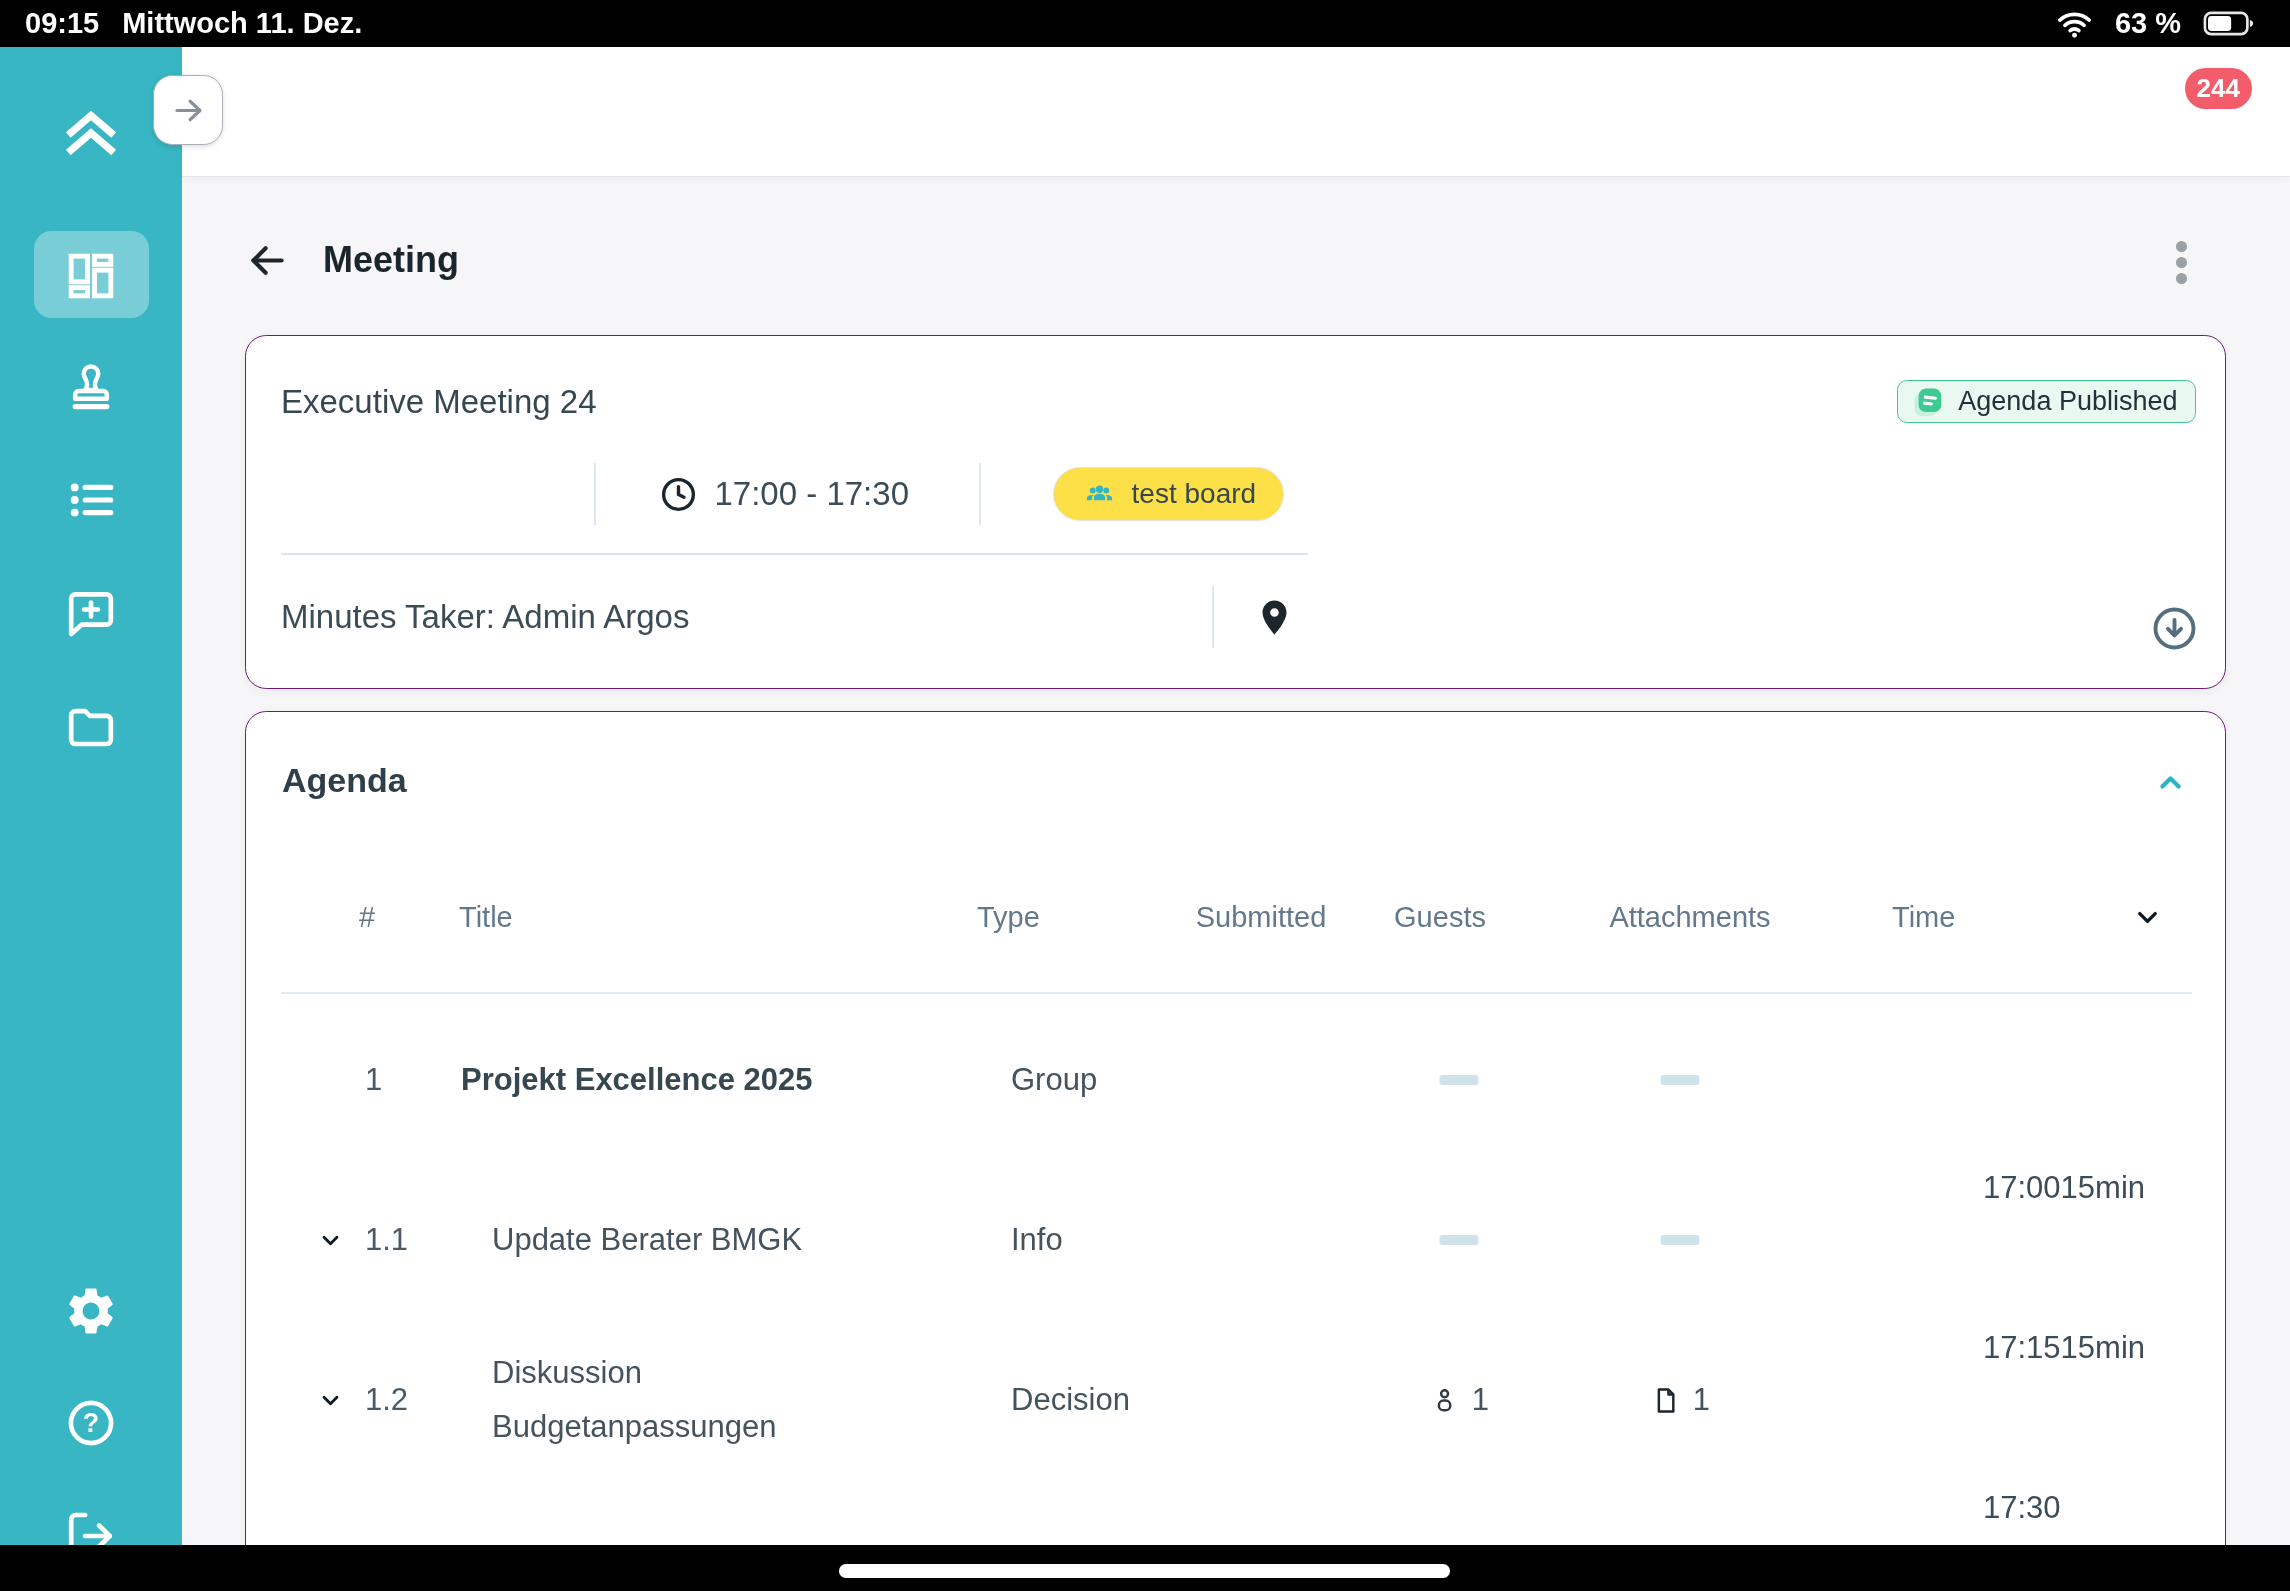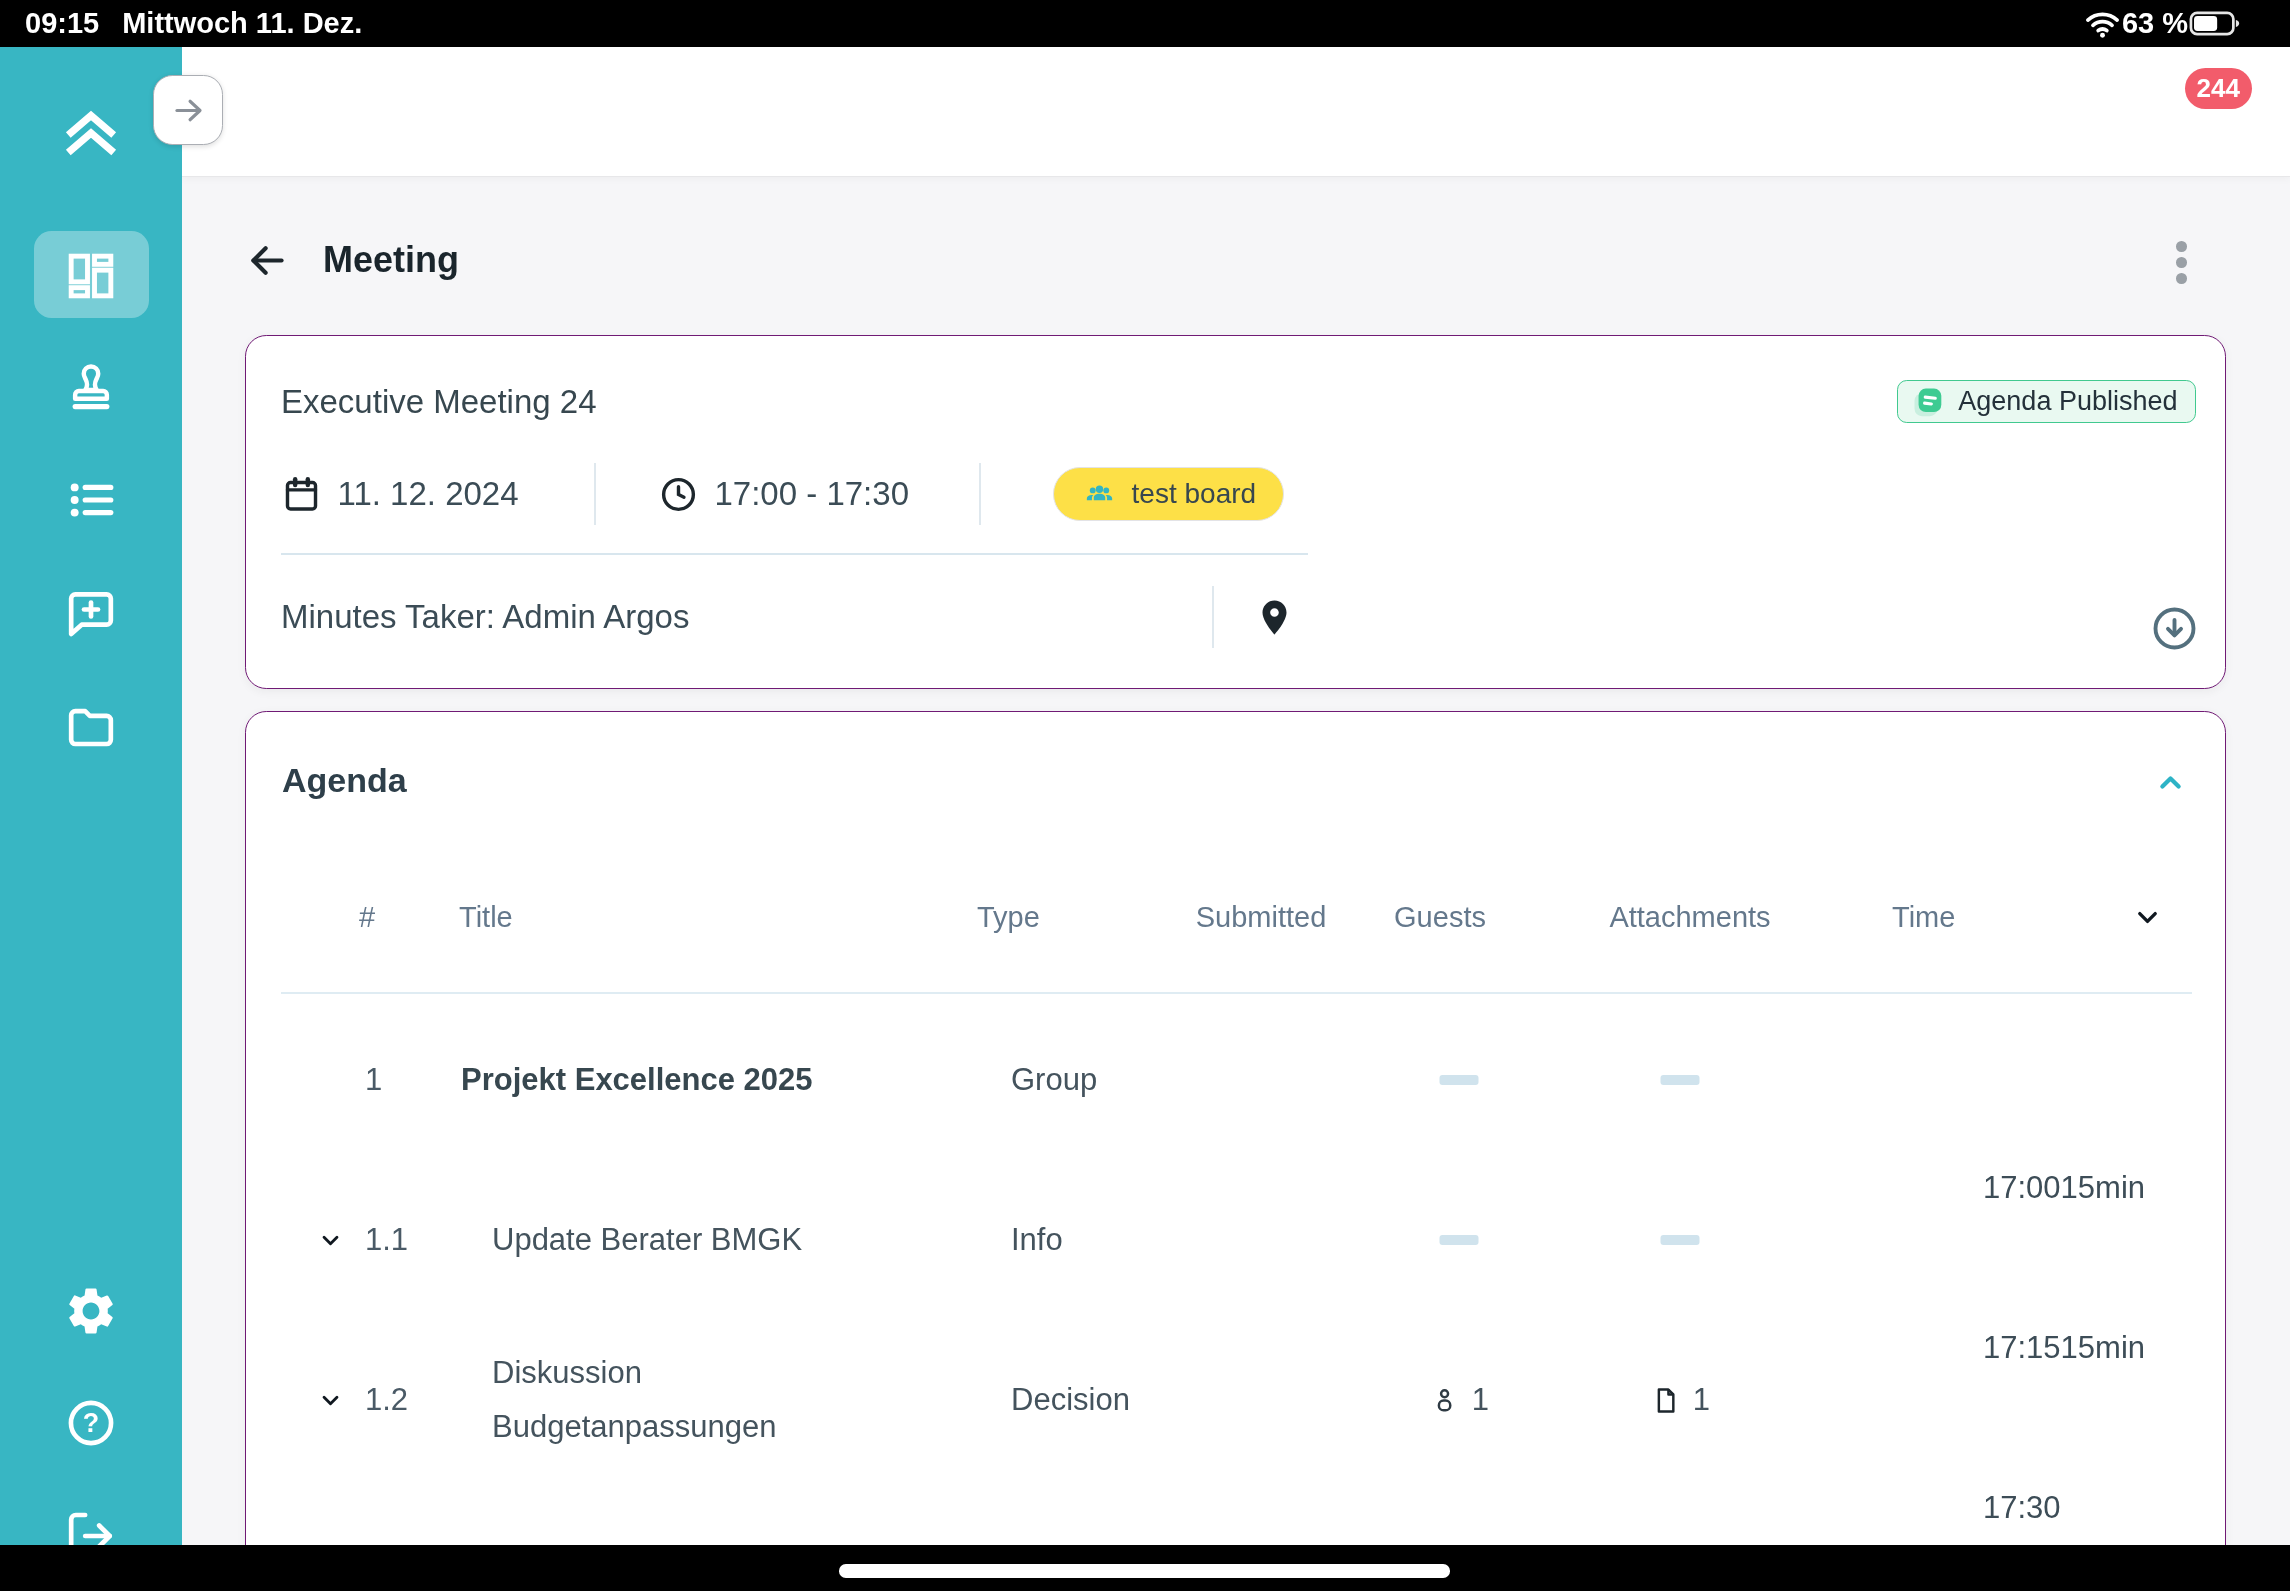--- a/index.html
+++ b/index.html
@@ -3,21 +3,21 @@
 <meta charset="utf-8">
 <style>
   * { margin:0; padding:0; box-sizing:border-box; }
   html,body { width:2290px; height:1591px; overflow:hidden; }
   body { font-family:"Liberation Sans", sans-serif; background:#f6f6f8; position:relative; }
 
   
   #status-bar { position:absolute; left:0; top:0; width:2290px; height:47px; background:#000; color:#fff;
     display:flex; align-items:center; justify-content:space-between; z-index:60; }
   .sb-left { display:flex; align-items:center; gap:23px; padding-left:25px; font-size:29px; font-weight:600; }
-  .sb-right { display:flex; align-items:center; gap:1px; padding-right:47px; font-size:29px; font-weight:600; }
+  .sb-right { display:flex; align-items:center; gap:22px; padding-right:33px; font-size:29px; font-weight:600; }
 
   
   #sidebar { position:absolute; left:0; top:47px; width:182px; height:1545px; background:#38b6c3; z-index:10; }
   .side-item { position:absolute; left:0; width:182px; display:flex; justify-content:center; align-items:center; }
   .active-pill { position:absolute; left:34px; top:184px; width:115px; height:87px; background:rgba(255,255,255,.32); border-radius:17.5px; }
 
   
   #collapse-btn { position:absolute; left:153px; top:75px; width:70px; height:70px; background:#fff;
     border:1.9px solid #abaeb4; border-radius:19.4px; z-index:40; display:flex; align-items:center; justify-content:center;
     box-shadow:0 1.9px 5.8px rgba(0,0,0,.12); }
@@ -239,29 +239,20 @@
     <svg width="39" height="39" viewBox="0 0 24 24">
       <rect x="4" y="7" width="14" height="14" rx="4.5" fill="#c9efdf"></rect>
       <rect x="6.5" y="4" width="14" height="14.5" rx="4.5" fill="#3ecb92"></rect>
       <line x1="10.6" y1="9.3" x2="16.8" y2="10" stroke="#fff" stroke-width="1.9" stroke-linecap="round"></line>
       <line x1="10.2" y1="13" x2="14.4" y2="13.5" stroke="#fff" stroke-width="1.9" stroke-linecap="round"></line>
     </svg>
     <span>Agenda Published</span>
   </div>
 
   <div class="meta-row">
-    <div class="meta-item" style="left:35px;">
-      <svg width="41" height="41" viewBox="0 0 24 24" fill="none" stroke="#1d262c" stroke-width="2" stroke-linecap="round">
-        <rect x="3.8" y="5" width="16.4" height="15.5" rx="1.8"></rect>
-        <line x1="3.8" y1="9.3" x2="20.2" y2="9.3"></line>
-        <line x1="8.3" y1="3" x2="8.3" y2="6.5" stroke-width="2.6"></line>
-          <line x1="15.7" y1="3" x2="15.7" y2="6.5" stroke-width="2.6"></line>
-      </svg>
-      <span>11. 12. 2024</span>
-    </div>
     <div class="vdiv" style="left:348px;"></div>
     <div class="meta-item" style="left:412px;">
       <svg width="41" height="41" viewBox="0 0 24 24" fill="none" stroke="#1d262c" stroke-width="2" stroke-linecap="round">
         <circle cx="12" cy="12" r="8.7"></circle>
           <polyline points="12 7.4 12 12 15.2 13.6"></polyline>
       </svg>
       <span>17:00 - 17:30</span>
     </div>
     <div class="vdiv" style="left:733px;"></div>
     <div id="board-chip">

